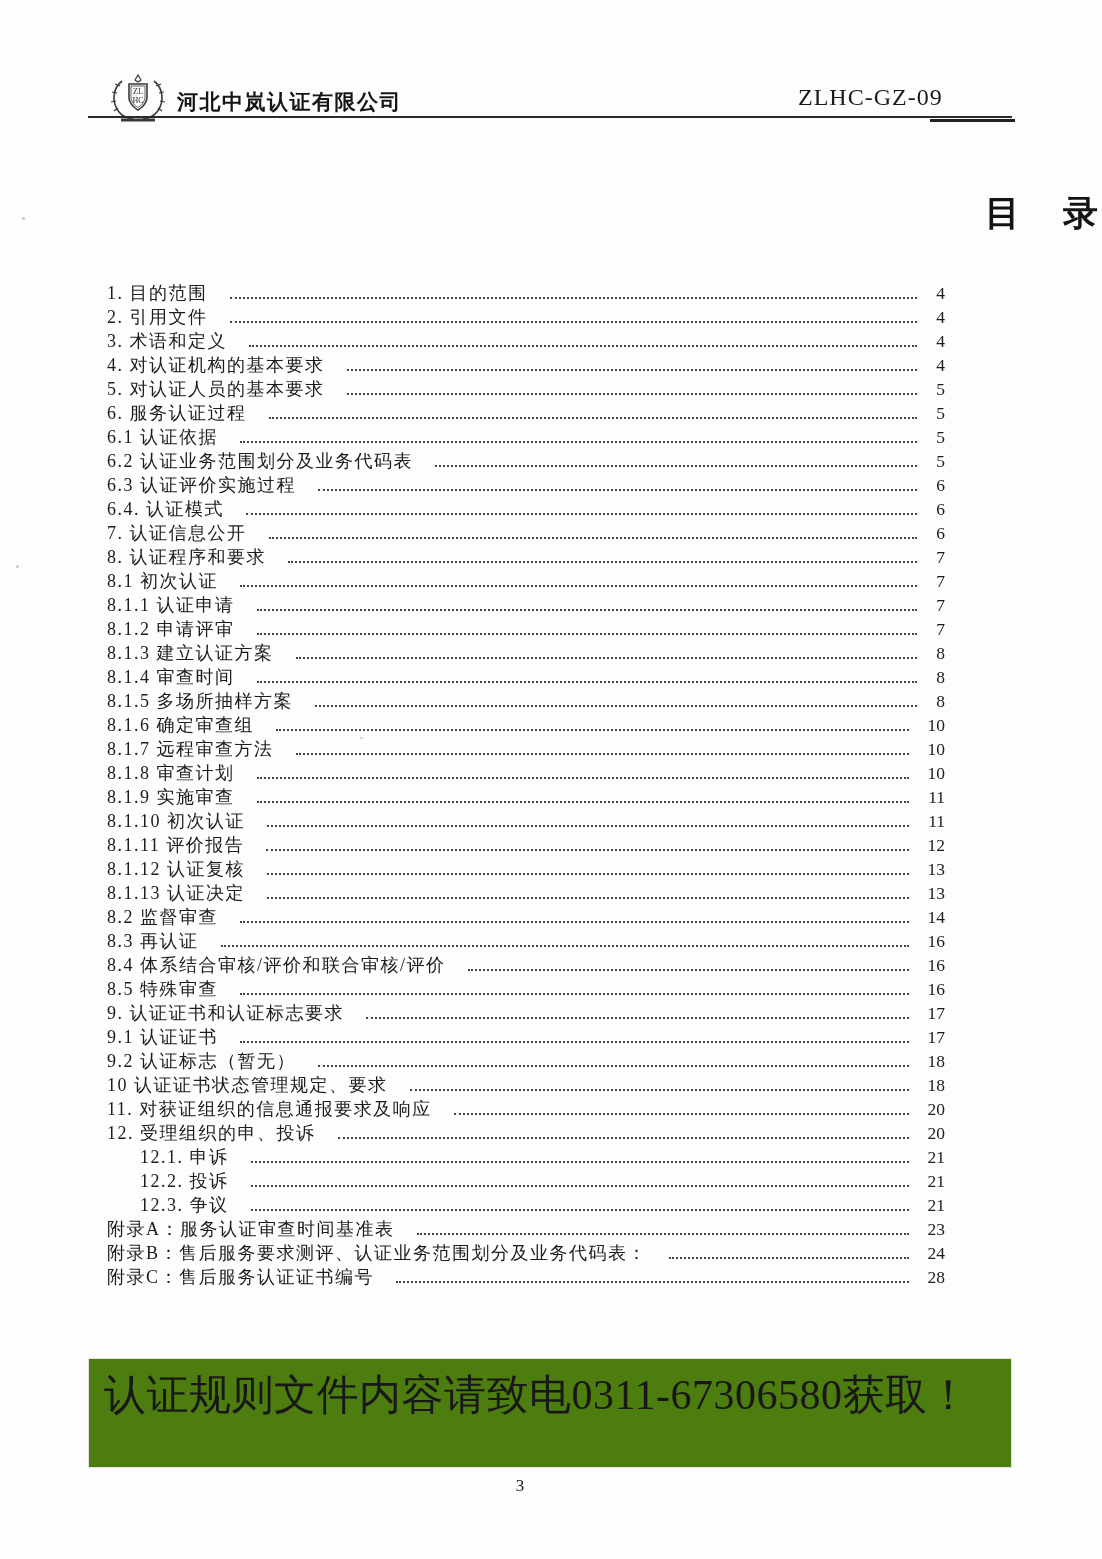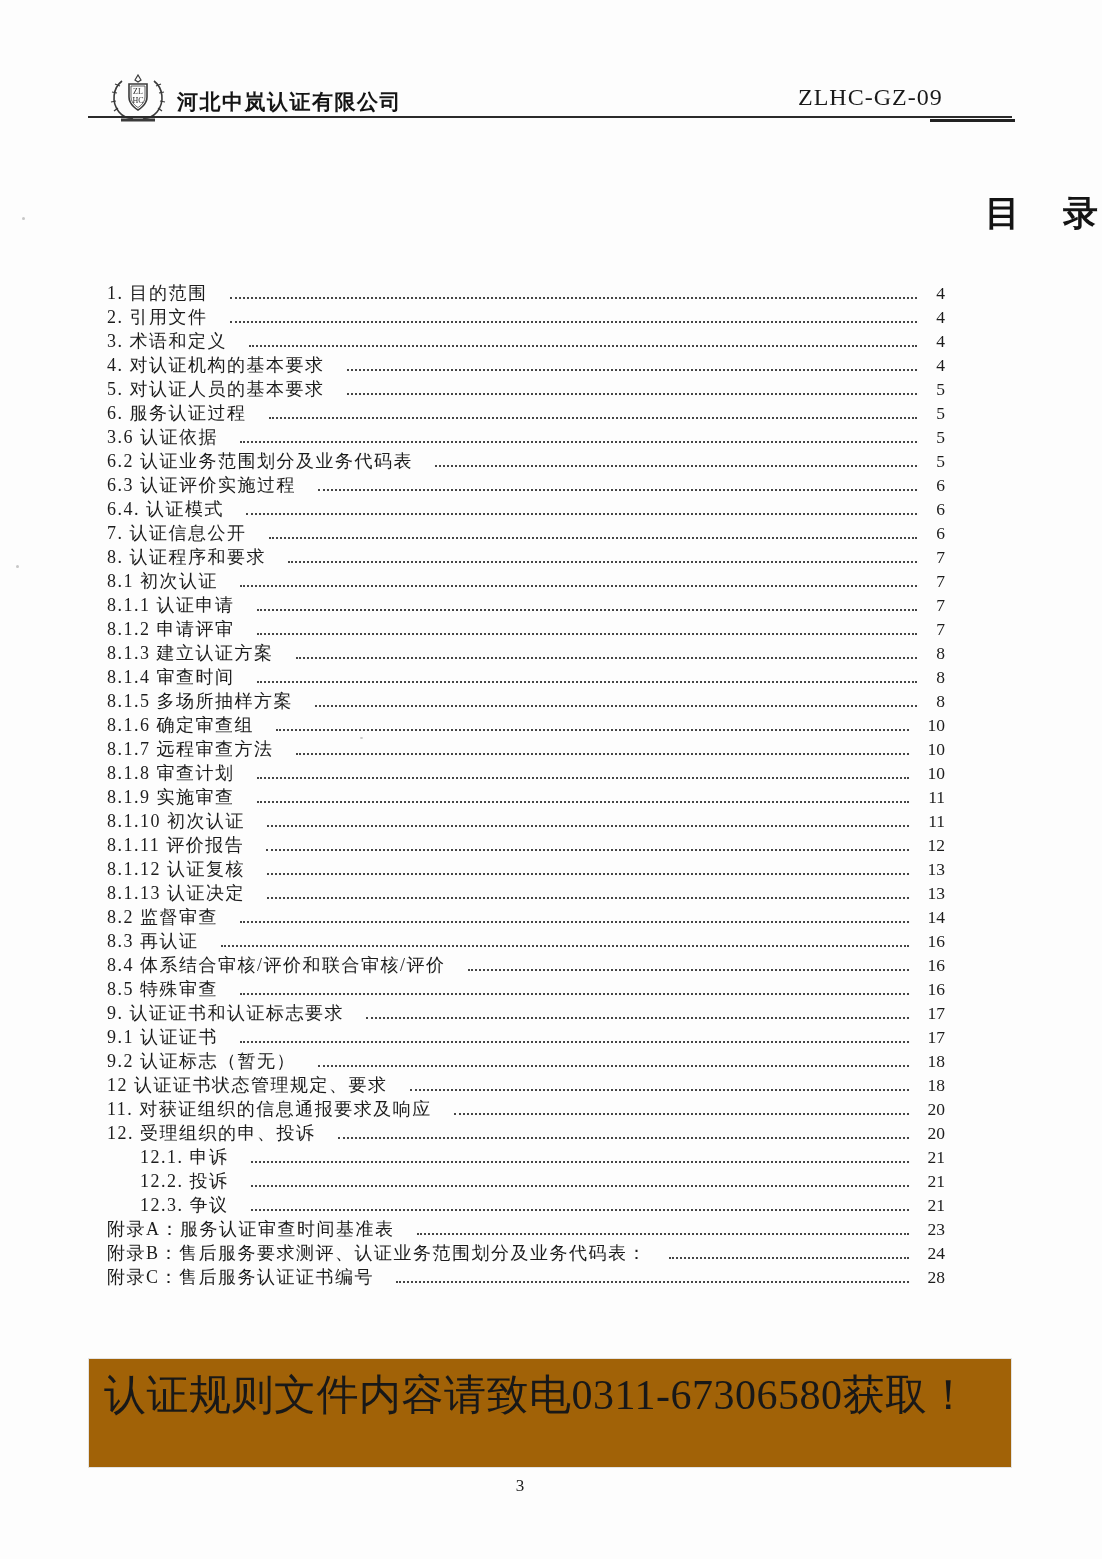--- a/index.html
+++ b/index.html
@@ -82,21 +82,21 @@
     white-space:nowrap;
     line-height:22px;
     font-size:17.5px;
   }
 
   
   .notice-box {
     position:absolute; left:88px; top:1358px;
     width:922px; height:108px;
     border:1px solid #e3e3e3;
-    background:#a16207;
+    background:#4d7c0f;
   }
   .notice-text {
     position:absolute; left:15px; top:8px;
     font-family:"Liberation Serif", serif;
     font-size:42px;
     letter-spacing:0.5px;
     color:#181818;
     white-space:nowrap;
   }
 
@@ -175,21 +175,21 @@
         <span class="toc-label">5. 对认证人员的基本要求</span>
         <span class="leader"></span>
         <span class="toc-page">5</span>
       </div>
       <div class="toc-row">
         <span class="toc-label">6. 服务认证过程</span>
         <span class="leader"></span>
         <span class="toc-page">5</span>
       </div>
       <div class="toc-row">
-        <span class="toc-label">3.6 认证依据</span>
+        <span class="toc-label">6.1 认证依据</span>
         <span class="leader"></span>
         <span class="toc-page">5</span>
       </div>
       <div class="toc-row">
         <span class="toc-label">6.2 认证业务范围划分及业务代码表</span>
         <span class="leader"></span>
         <span class="toc-page">5</span>
       </div>
       <div class="toc-row">
         <span class="toc-label">6.3 认证评价实施过程</span>
@@ -310,21 +310,21 @@
         <span class="toc-label">9.1 认证证书</span>
         <span class="leader"></span>
         <span class="toc-page">17</span>
       </div>
       <div class="toc-row">
         <span class="toc-label">9.2 认证标志（暂无）</span>
         <span class="leader"></span>
         <span class="toc-page">18</span>
       </div>
       <div class="toc-row">
-        <span class="toc-label">12 认证证书状态管理规定、要求</span>
+        <span class="toc-label">10 认证证书状态管理规定、要求</span>
         <span class="leader"></span>
         <span class="toc-page">18</span>
       </div>
       <div class="toc-row">
         <span class="toc-label">11. 对获证组织的信息通报要求及响应</span>
         <span class="leader"></span>
         <span class="toc-page">20</span>
       </div>
       <div class="toc-row">
         <span class="toc-label">12. 受理组织的申、投诉</span>

